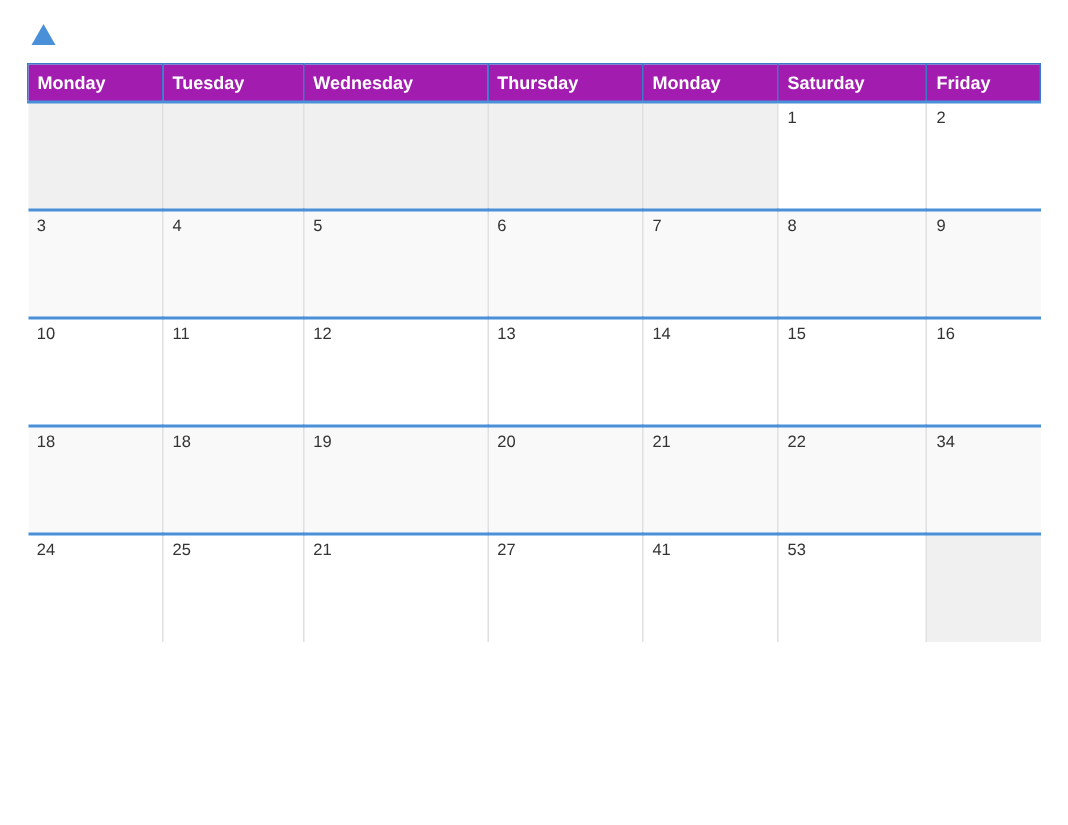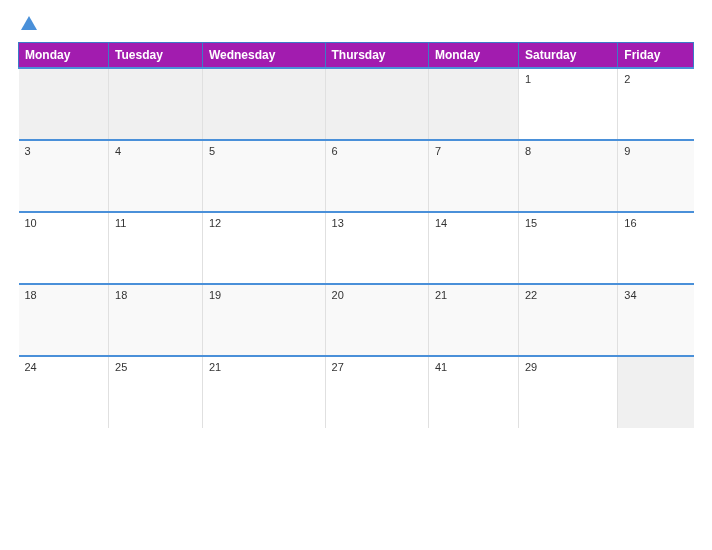--- a/index.html
+++ b/index.html
@@ -186,18 +186,18 @@
           <td><span class="day-num">21</span></td>
           <td><span class="day-num">22</span></td>
           <td><span class="day-num">34</span></td>
         </tr>
         <tr>
           <td><span class="day-num">24</span></td>
           <td><span class="day-num">25</span></td>
           <td><span class="day-num">21</span></td>
           <td><span class="day-num">27</span></td>
           <td><span class="day-num">41</span></td>
-          <td><span class="day-num">29</span></td>
+          <td><span class="day-num">53</span></td>
           <td class="empty"></td>
         </tr>
       </tbody>
   </table>
 </div>
 
 </body></html>

